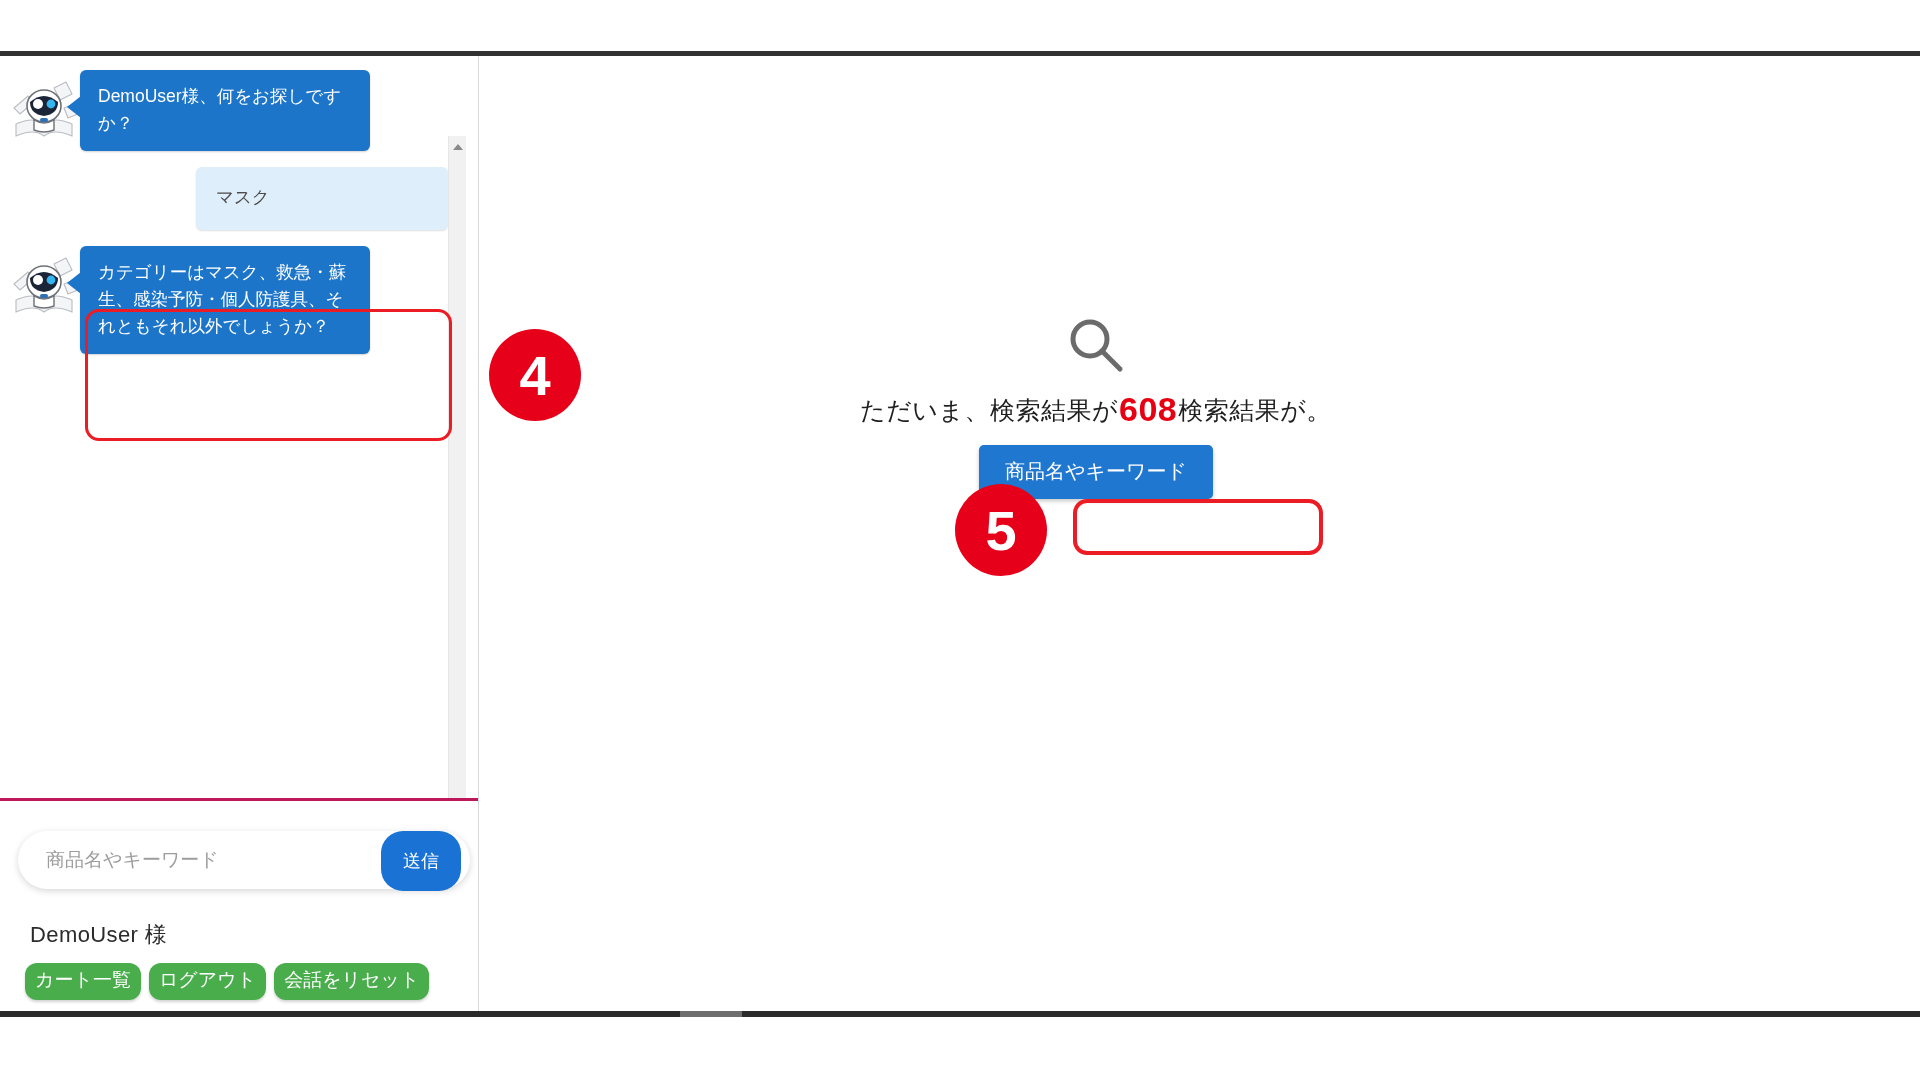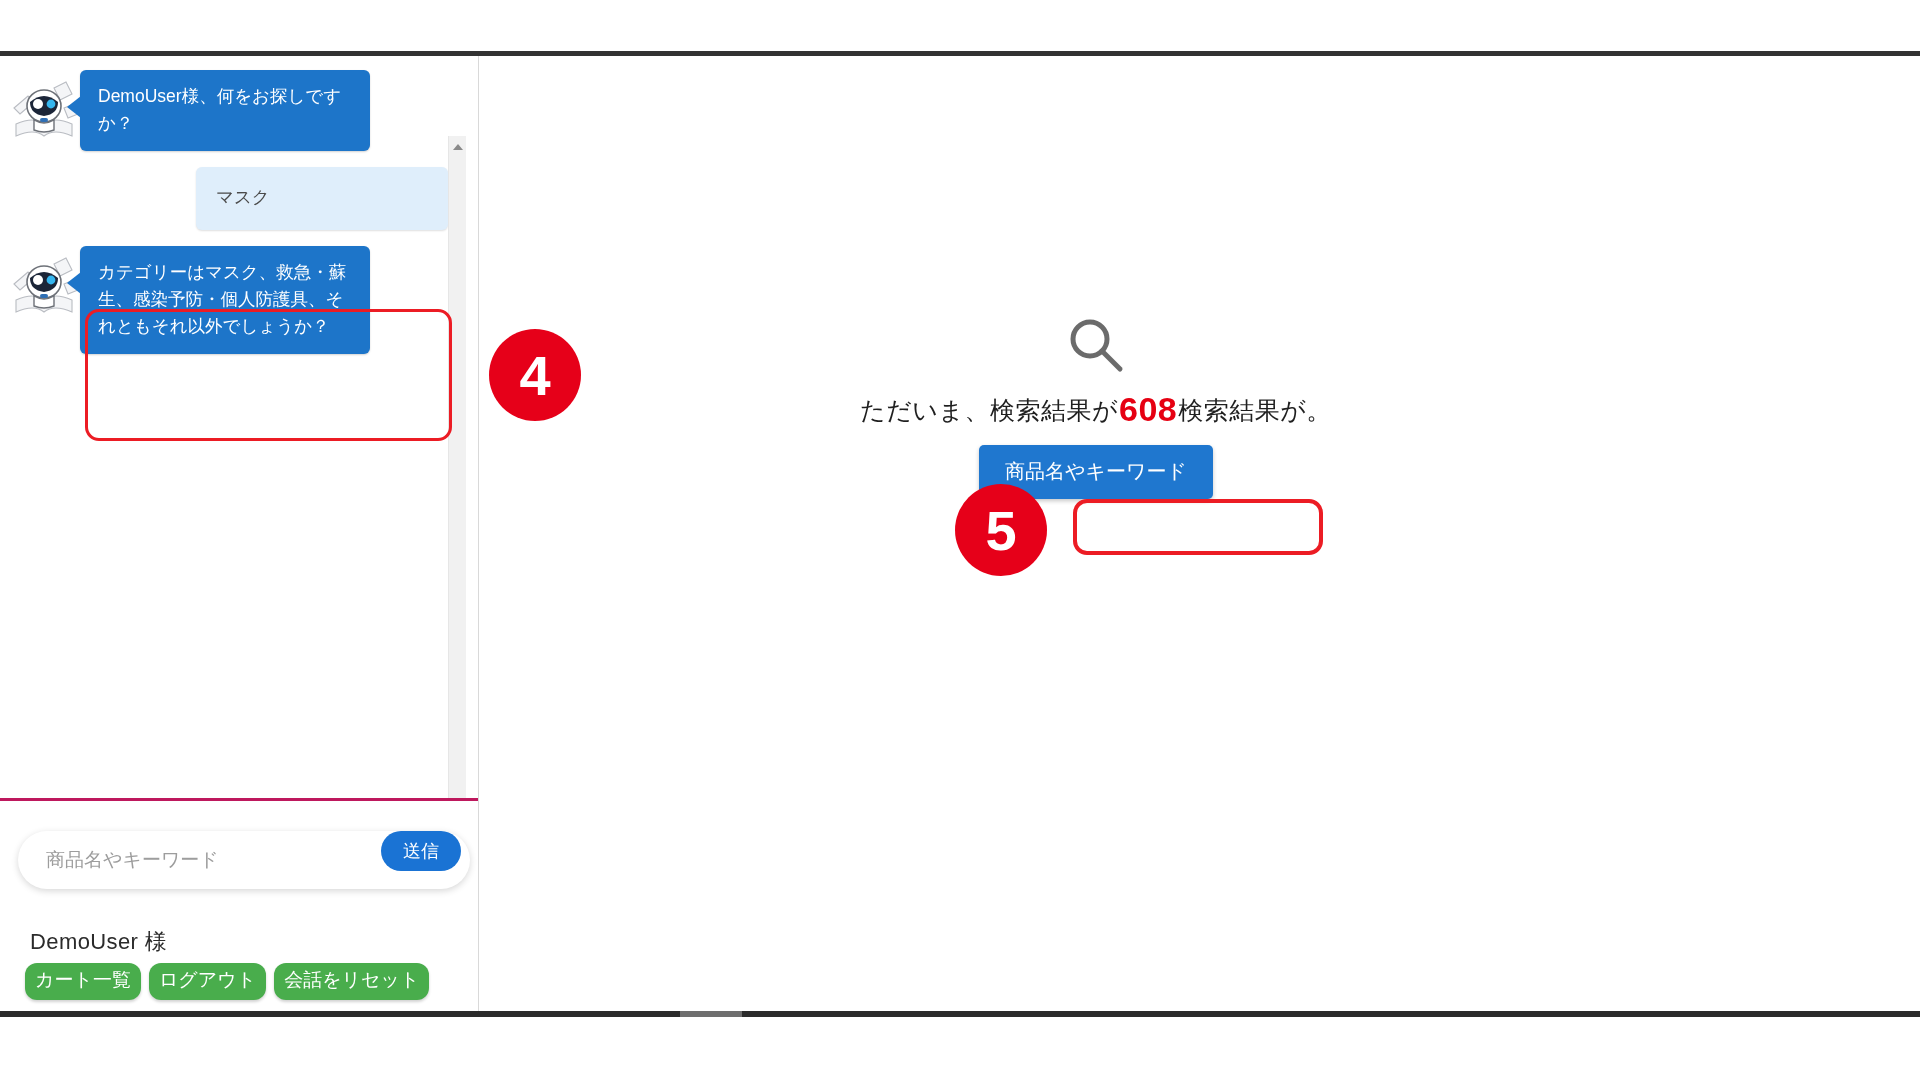--- a/index.html
+++ b/index.html
@@ -185,39 +185,39 @@
     background: transparent;
     padding-left: 28px;
     font-size: 19px;
     color: #3c3c3c;
     font-family: "Liberation Sans", "DejaVu Sans", sans-serif;
   }
   .search-input::placeholder { color: #9d9d9d; }
   .send-button {
     flex: 0 0 auto;
     margin-right: 9px;
-    width: 80px; height: 40px;
+    width: 80px; height: 60px;
     border: none;
     border-radius: 22px;
     background: #1a73d4;
     color: #ffffff;
     font-size: 18px;
     cursor: pointer;
     font-family: "Liberation Sans", "DejaVu Sans", sans-serif;
   }
 
   
   .account {
     position: absolute;
     left: 0; top: 862px;
     width: 478px; height: 93px;
   }
   .account-name {
     position: absolute;
-    left: 30px; top: 9px;
+    left: 30px; top: 2px;
     font-size: 22px;
     color: #2b2b2b;
     letter-spacing: .4px;
   }
   .account-buttons {
     position: absolute;
     left: 25px; top: 45px;
     display: flex;
     gap: 8px;
   }

